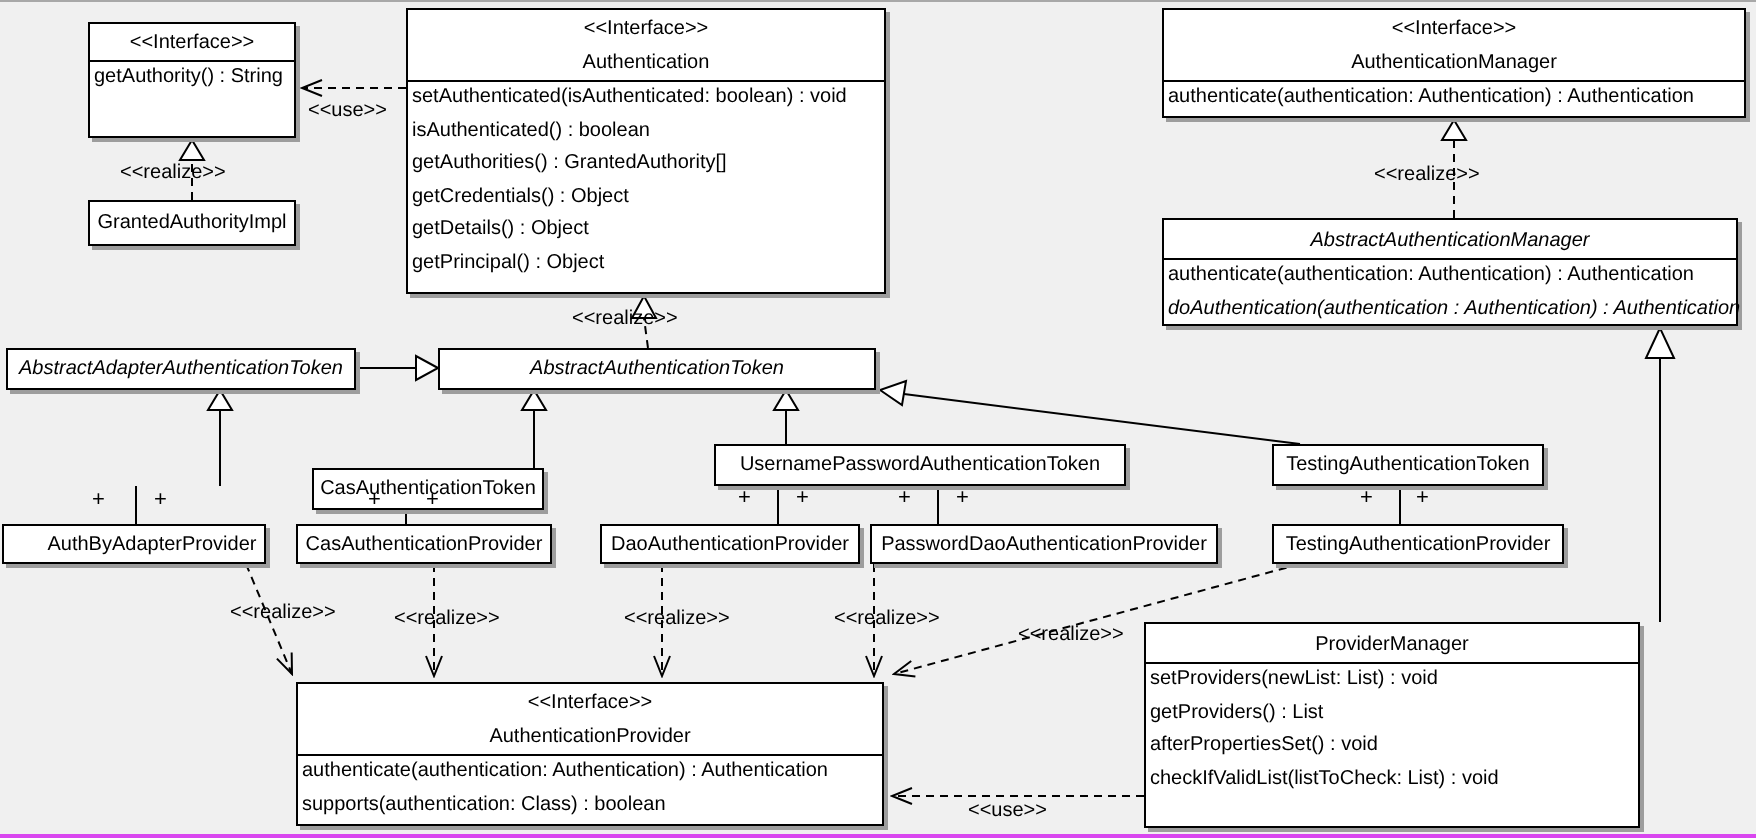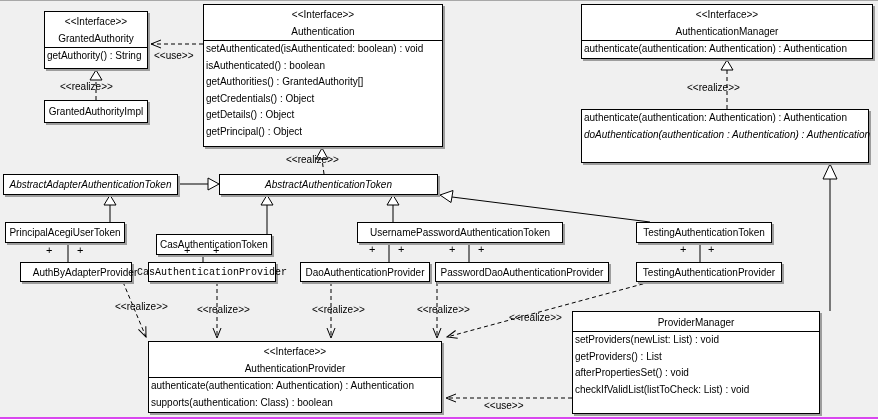--- a/index.html
+++ b/index.html
@@ -70,21 +70,20 @@
     <line x1="331" y1="281" x2="331" y2="337" stroke="#000" stroke-dasharray="4 3" marker-end="url(#oarr)"></line>
     <line x1="437" y1="281" x2="437" y2="337" stroke="#000" stroke-dasharray="4 3" marker-end="url(#oarr)"></line>
     <line x1="650" y1="281" x2="447" y2="336" stroke="#000" stroke-dasharray="4 3" marker-end="url(#oarr)"></line>
 
     <line x1="572" y1="397" x2="446" y2="397" stroke="#000" stroke-dasharray="4 3" marker-end="url(#oarr)"></line>
   </svg>
 
   <div class="cls" style="left:44px;top:10px;width:104px;height:58px;">
     <div class="hd">
       <div class="st">&lt;&lt;Interface&gt;&gt;</div>
-      <div class="nm">GrantedAuthority</div>
     </div>
     <div class="m">getAuthority() : String</div>
   </div>
 
   <div class="cls solo" style="left:44px;top:99px;width:104px;height:23px;">
     <span class="nm">GrantedAuthorityImpl</span>
   </div>
 
   <div class="cls" style="left:203px;top:3px;width:240px;height:143px;">
     <div class="hd">
@@ -101,53 +100,53 @@
 
   <div class="cls" style="left:581px;top:3px;width:292px;height:55px;">
     <div class="hd">
       <div class="st">&lt;&lt;Interface&gt;&gt;</div>
       <div class="nm">AuthenticationManager</div>
     </div>
     <div class="m">authenticate(authentication: Authentication) : Authentication</div>
   </div>
 
   <div class="cls" style="left:581px;top:108px;width:288px;height:54px;">
+    <div class="hd">
+      <div class="nm it">AbstractAuthenticationManager</div>
+    </div>
     <div class="m">authenticate(authentication: Authentication) : Authentication</div>
     <div class="m it">doAuthentication(authentication : Authentication) : Authentication</div>
   </div>
 
   <div class="cls solo" style="left:3px;top:173px;width:175px;height:21px;">
     <span class="nm it">AbstractAdapterAuthenticationToken</span>
   </div>
 
   <div class="cls solo" style="left:219px;top:173px;width:219px;height:21px;align-items:center;">
     <span class="nm it">AbstractAuthenticationToken</span>
   </div>
 
-  <div class="cls solo" style="left:5px;top:221px;width:120px;height:21px;">
-    <span class="nm">PrincipalAcegiUserToken</span>
-  </div>
 
   <div class="cls solo" style="left:156px;top:221px;width:116px;height:21px;margin-top:12px;">
     <span class="nm">CasAuthenticationToken</span>
   </div>
 
   <div class="cls solo" style="left:357px;top:221px;width:206px;height:21px;">
     <span class="nm">UsernamePasswordAuthenticationToken</span>
   </div>
 
   <div class="cls solo" style="left:636px;top:221px;width:136px;height:21px;">
     <span class="nm">TestingAuthenticationToken</span>
   </div>
 
-  <div class="cls solo" style="left:20px;top:261px;width:112px;height:20px;padding-left:18px;">
+  <div class="cls solo" style="left:1px;top:261px;width:132px;height:20px;padding-left:18px;">
     <span class="nm">AuthByAdapterProvider</span>
   </div>
 
-  <div class="cls solo" style="left:148px;top:261px;width:128px;height:20px;font-family:Liberation Mono, monospace;">
+  <div class="cls solo" style="left:148px;top:261px;width:128px;height:20px;">
     <span class="nm">CasAuthenticationProvider</span>
   </div>
 
   <div class="cls solo" style="left:300px;top:261px;width:130px;height:20px;">
     <span class="nm">DaoAuthenticationProvider</span>
   </div>
 
   <div class="cls solo" style="left:435px;top:261px;width:174px;height:20px;">
     <span class="nm">PasswordDaoAuthenticationProvider</span>
   </div>

